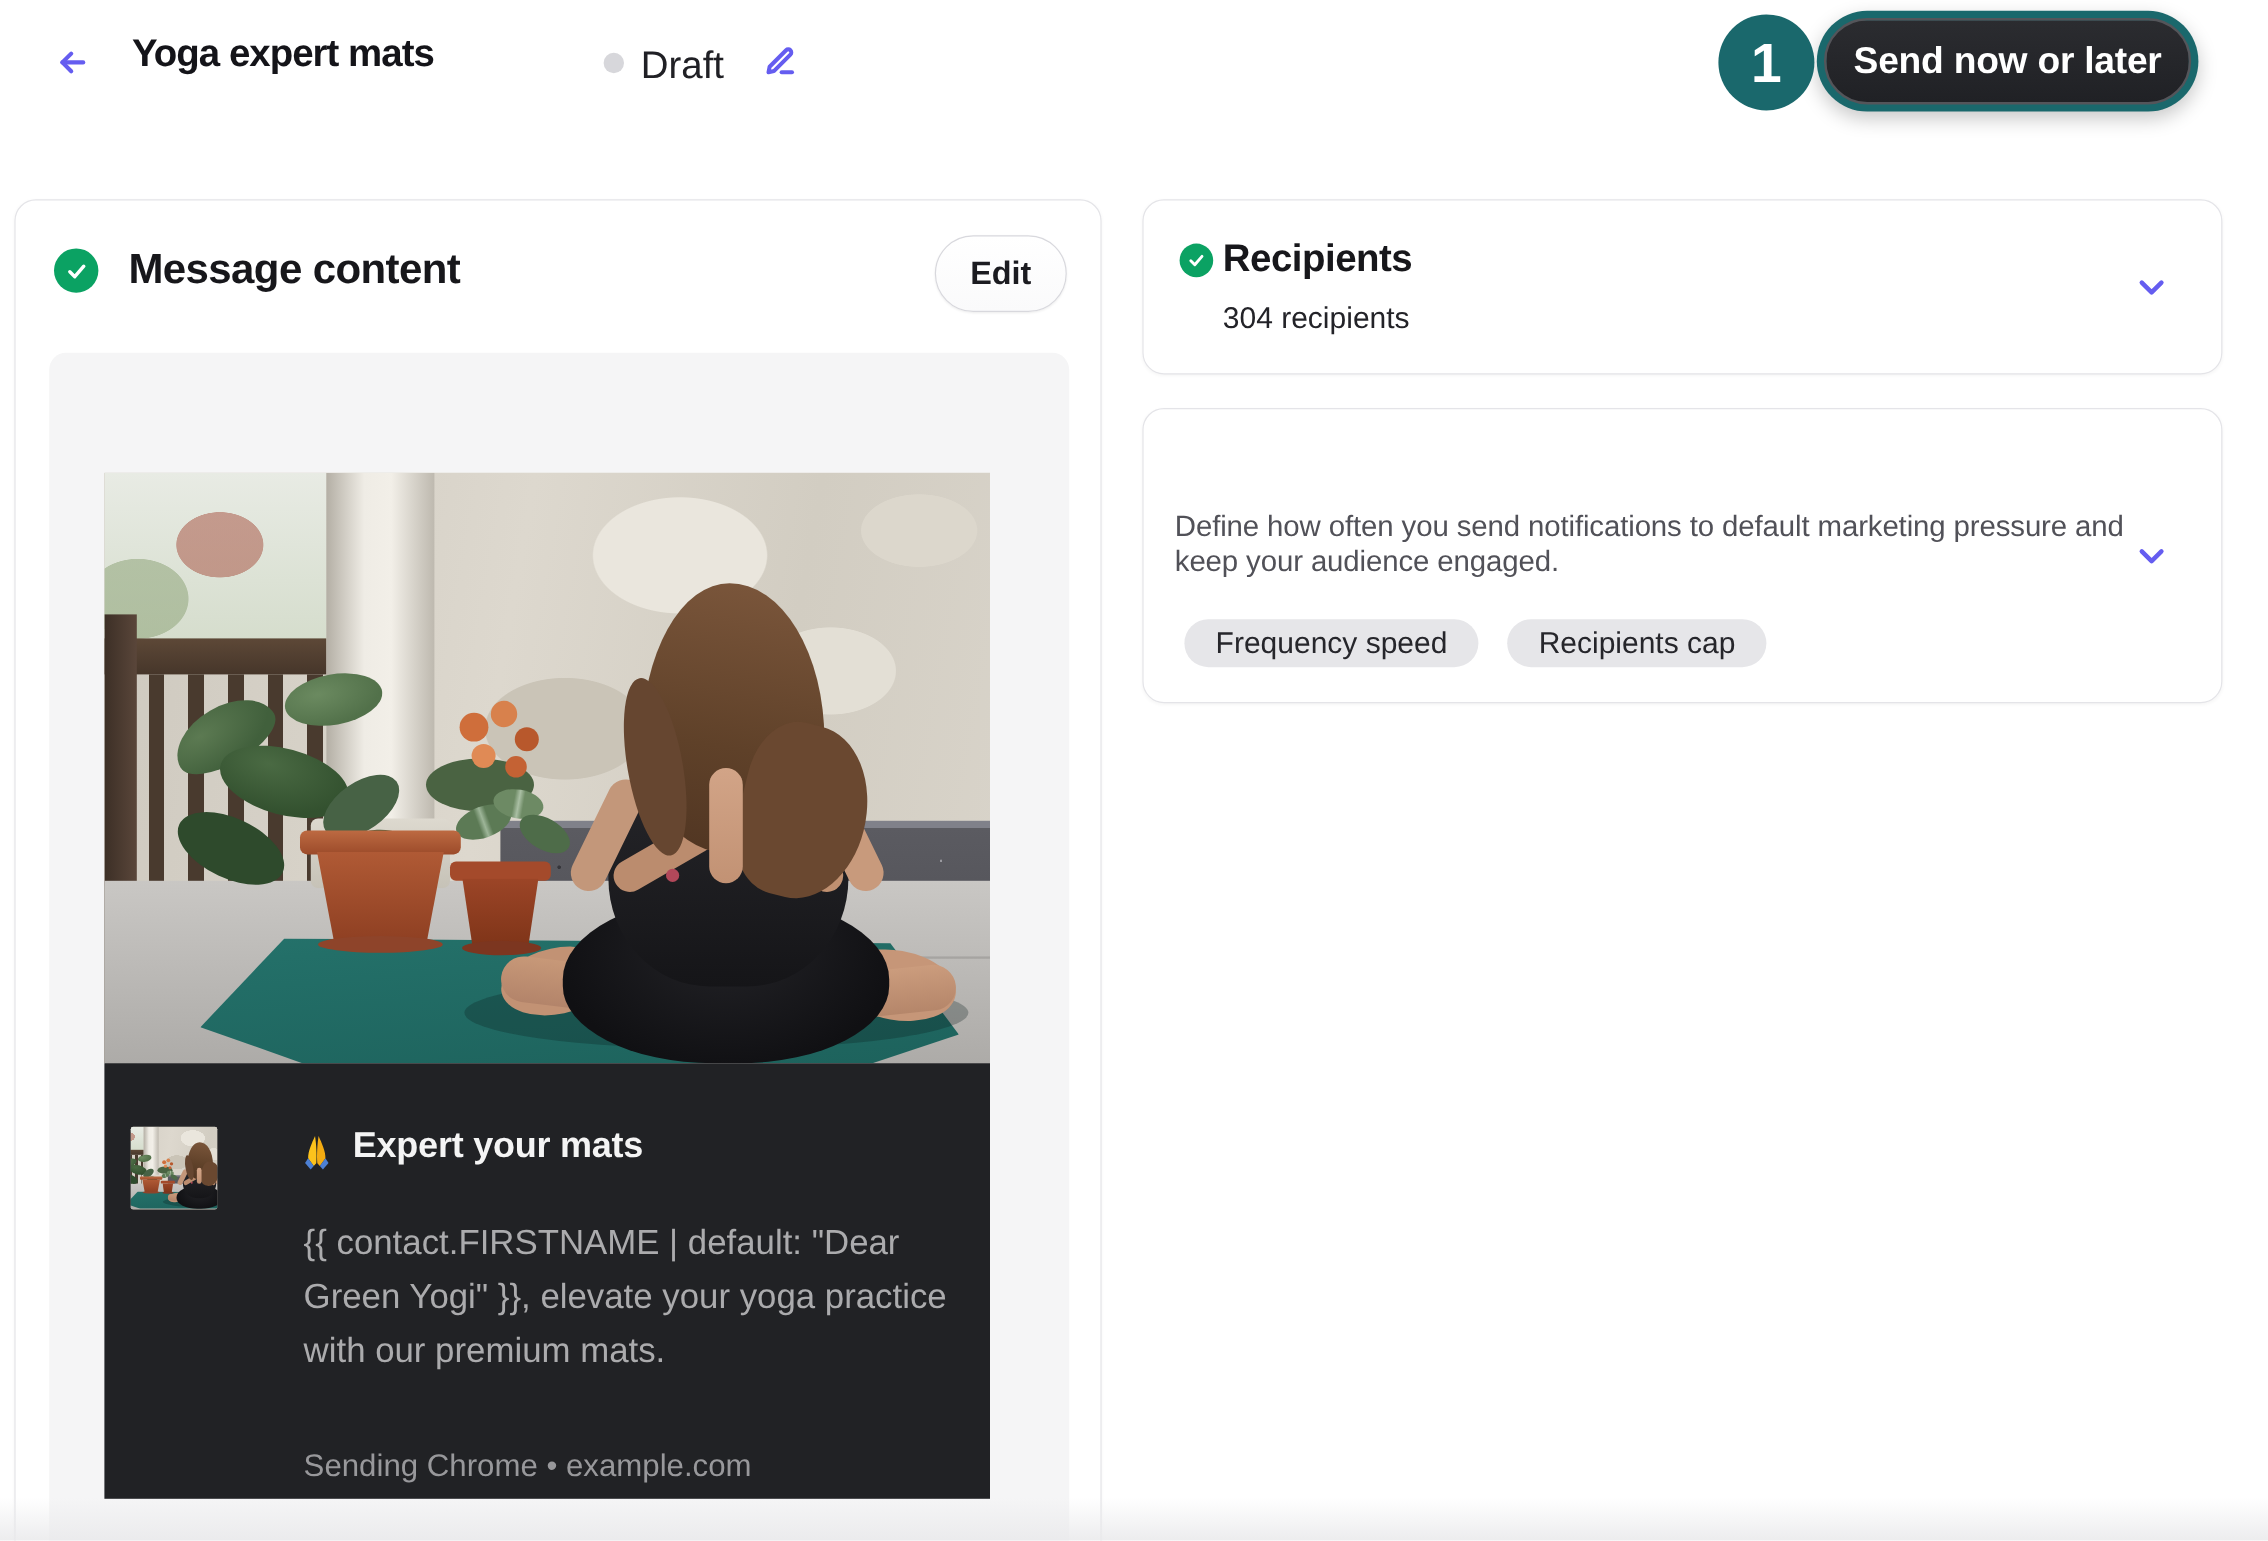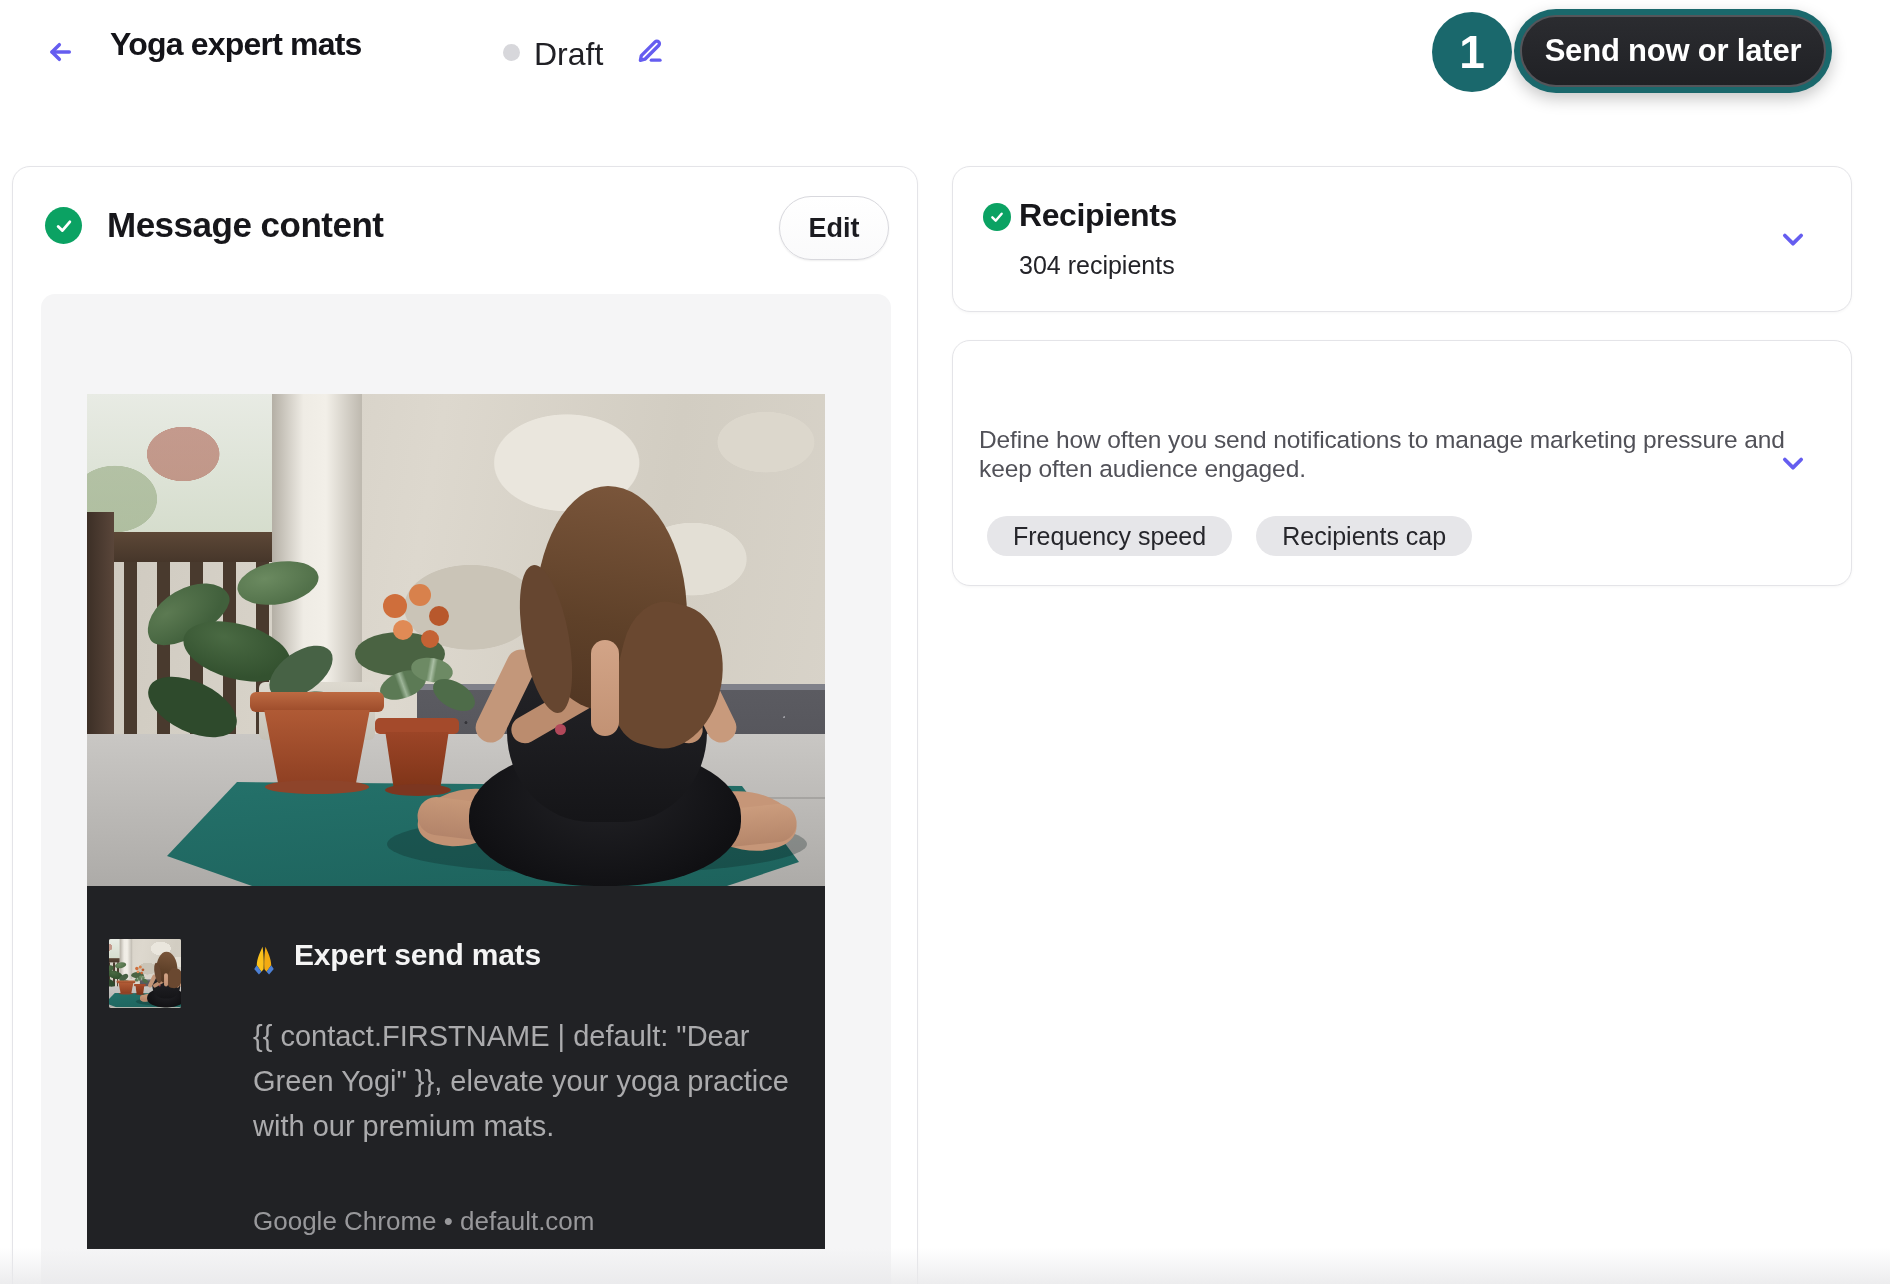--- a/index.html
+++ b/index.html
@@ -272,23 +272,23 @@
             </div>
         </div>
         <span class="abs notif-emoji" aria-label="🙏">
           <svg width="34" height="34" viewBox="0 0 32 32">
             <path d="M14.6 2.5 C12.2 8 9.2 14 9.2 20 L13.6 26 L15.6 23.8 C16.1 17.5 15.6 8.5 14.6 2.5 Z" fill="#fcc21c"></path>
             <path d="M17.4 2.5 C19.8 8 22.8 14 22.8 20 L18.4 26 L16.4 23.8 C15.9 17.5 16.4 8.5 17.4 2.5 Z" fill="#f3ab12"></path>
             <path d="M9.2 20 L13.6 26 L11.2 28.8 L6.8 23.6 Z" fill="#4d80d4"></path>
             <path d="M22.8 20 L18.4 26 L20.8 28.8 L25.2 23.6 Z" fill="#4d80d4"></path>
           </svg>
         </span>
-        <span class="abs notif-title">Expert send mats</span>
+        <span class="abs notif-title">Expert your mats</span>
         <p class="abs notif-body">{{ contact.FIRSTNAME | default: "Dear Green Yogi" }}, elevate your yoga practice with our premium mats.</p>
-        <p class="abs notif-source">Google Chrome • default.com</p>
+        <p class="abs notif-source">Sending Chrome • example.com</p>
       </div>
 
     </div>
   </section>
 
   <section class="abs card rec-card">
     <span class="abs check-circle rec-check">
       <svg width="16" height="16" viewBox="0 0 24 24" fill="none" stroke="#ffffff" stroke-width="3.6" stroke-linecap="round" stroke-linejoin="round">
           <polyline points="5,12.5 10,17.5 19,7"></polyline>
         </svg>
@@ -296,21 +296,21 @@
     <h2 class="abs rec-title">Recipients</h2>
     <div class="abs rec-sub">304 recipients</div>
     <button class="abs chev-btn rec-chev">
       <svg width="28" height="28" viewBox="0 0 24 24" fill="none" stroke="#655df0" stroke-width="3.2" stroke-linecap="round" stroke-linejoin="round">
           <polyline points="5,9 12,16 19,9"></polyline>
         </svg>
     </button>
   </section>
 
   <section class="abs card cad-card">
-    <p class="abs cad-desc">Define how often you send notifications to manage marketing pressure and keep often audience engaged.</p>
+    <p class="abs cad-desc">Define how often you send notifications to default marketing pressure and keep your audience engaged.</p>
     <div class="abs tag-row">
       <span class="tag">Frequency speed</span>
       <span class="tag">Recipients cap</span>
     </div>
     <button class="abs chev-btn cad-chev">
       <svg width="28" height="28" viewBox="0 0 24 24" fill="none" stroke="#655df0" stroke-width="3.2" stroke-linecap="round" stroke-linejoin="round">
           <polyline points="5,9 12,16 19,9"></polyline>
         </svg>
     </button>
   </section>

